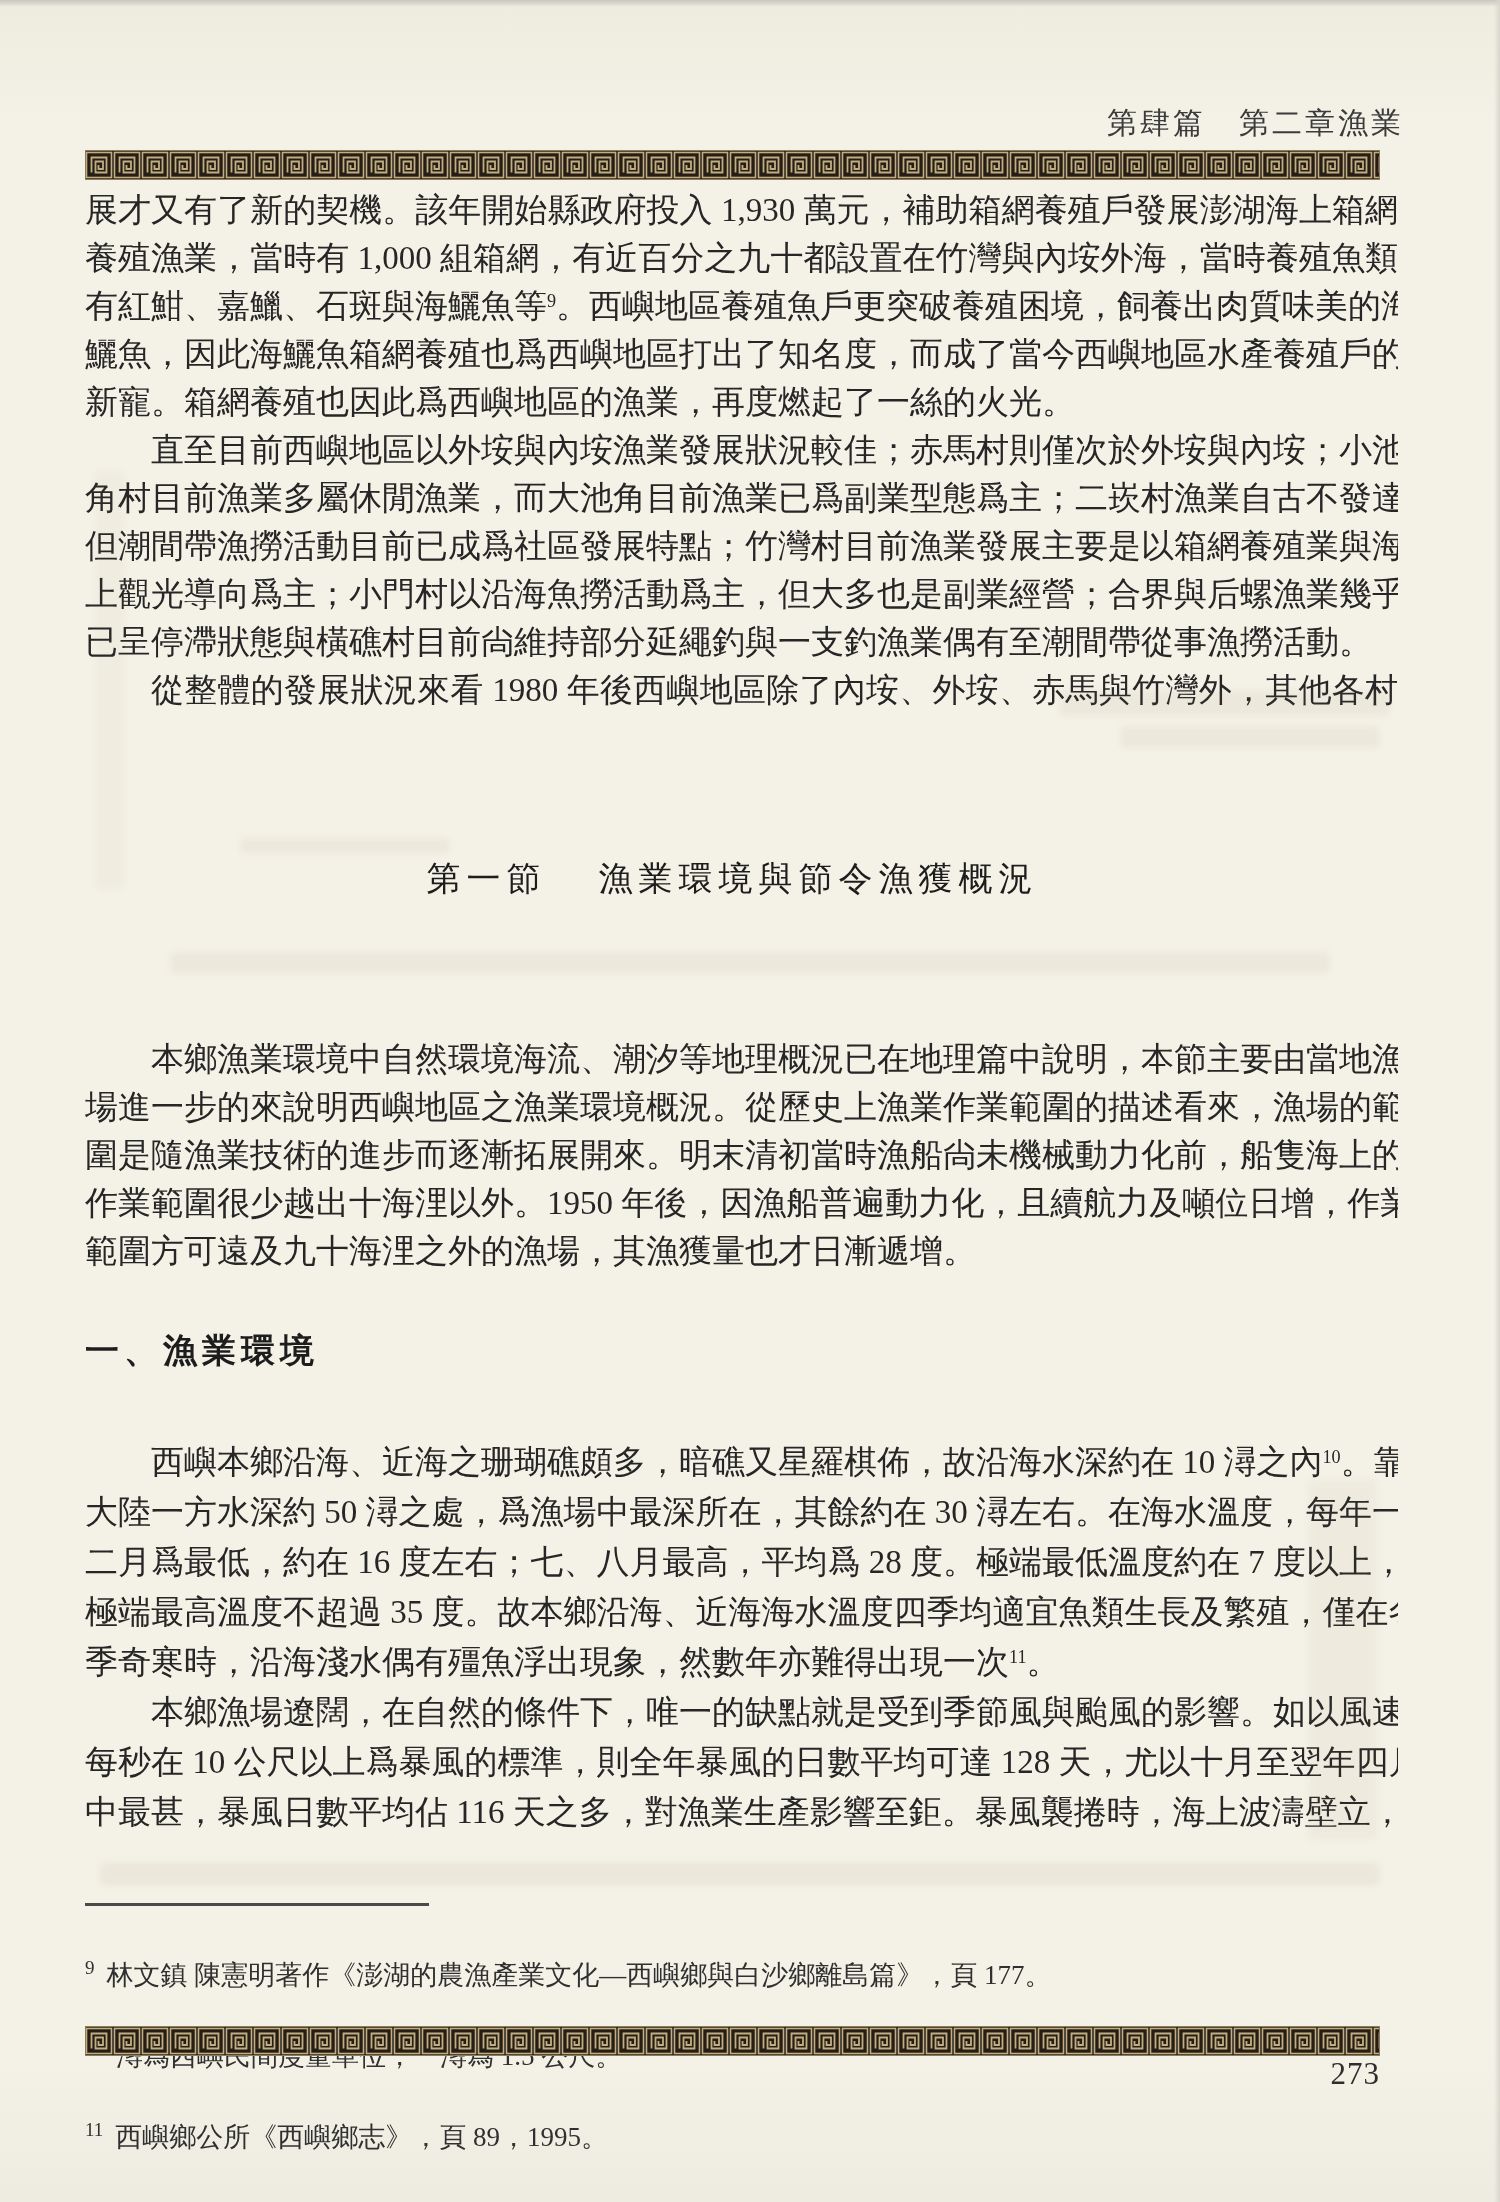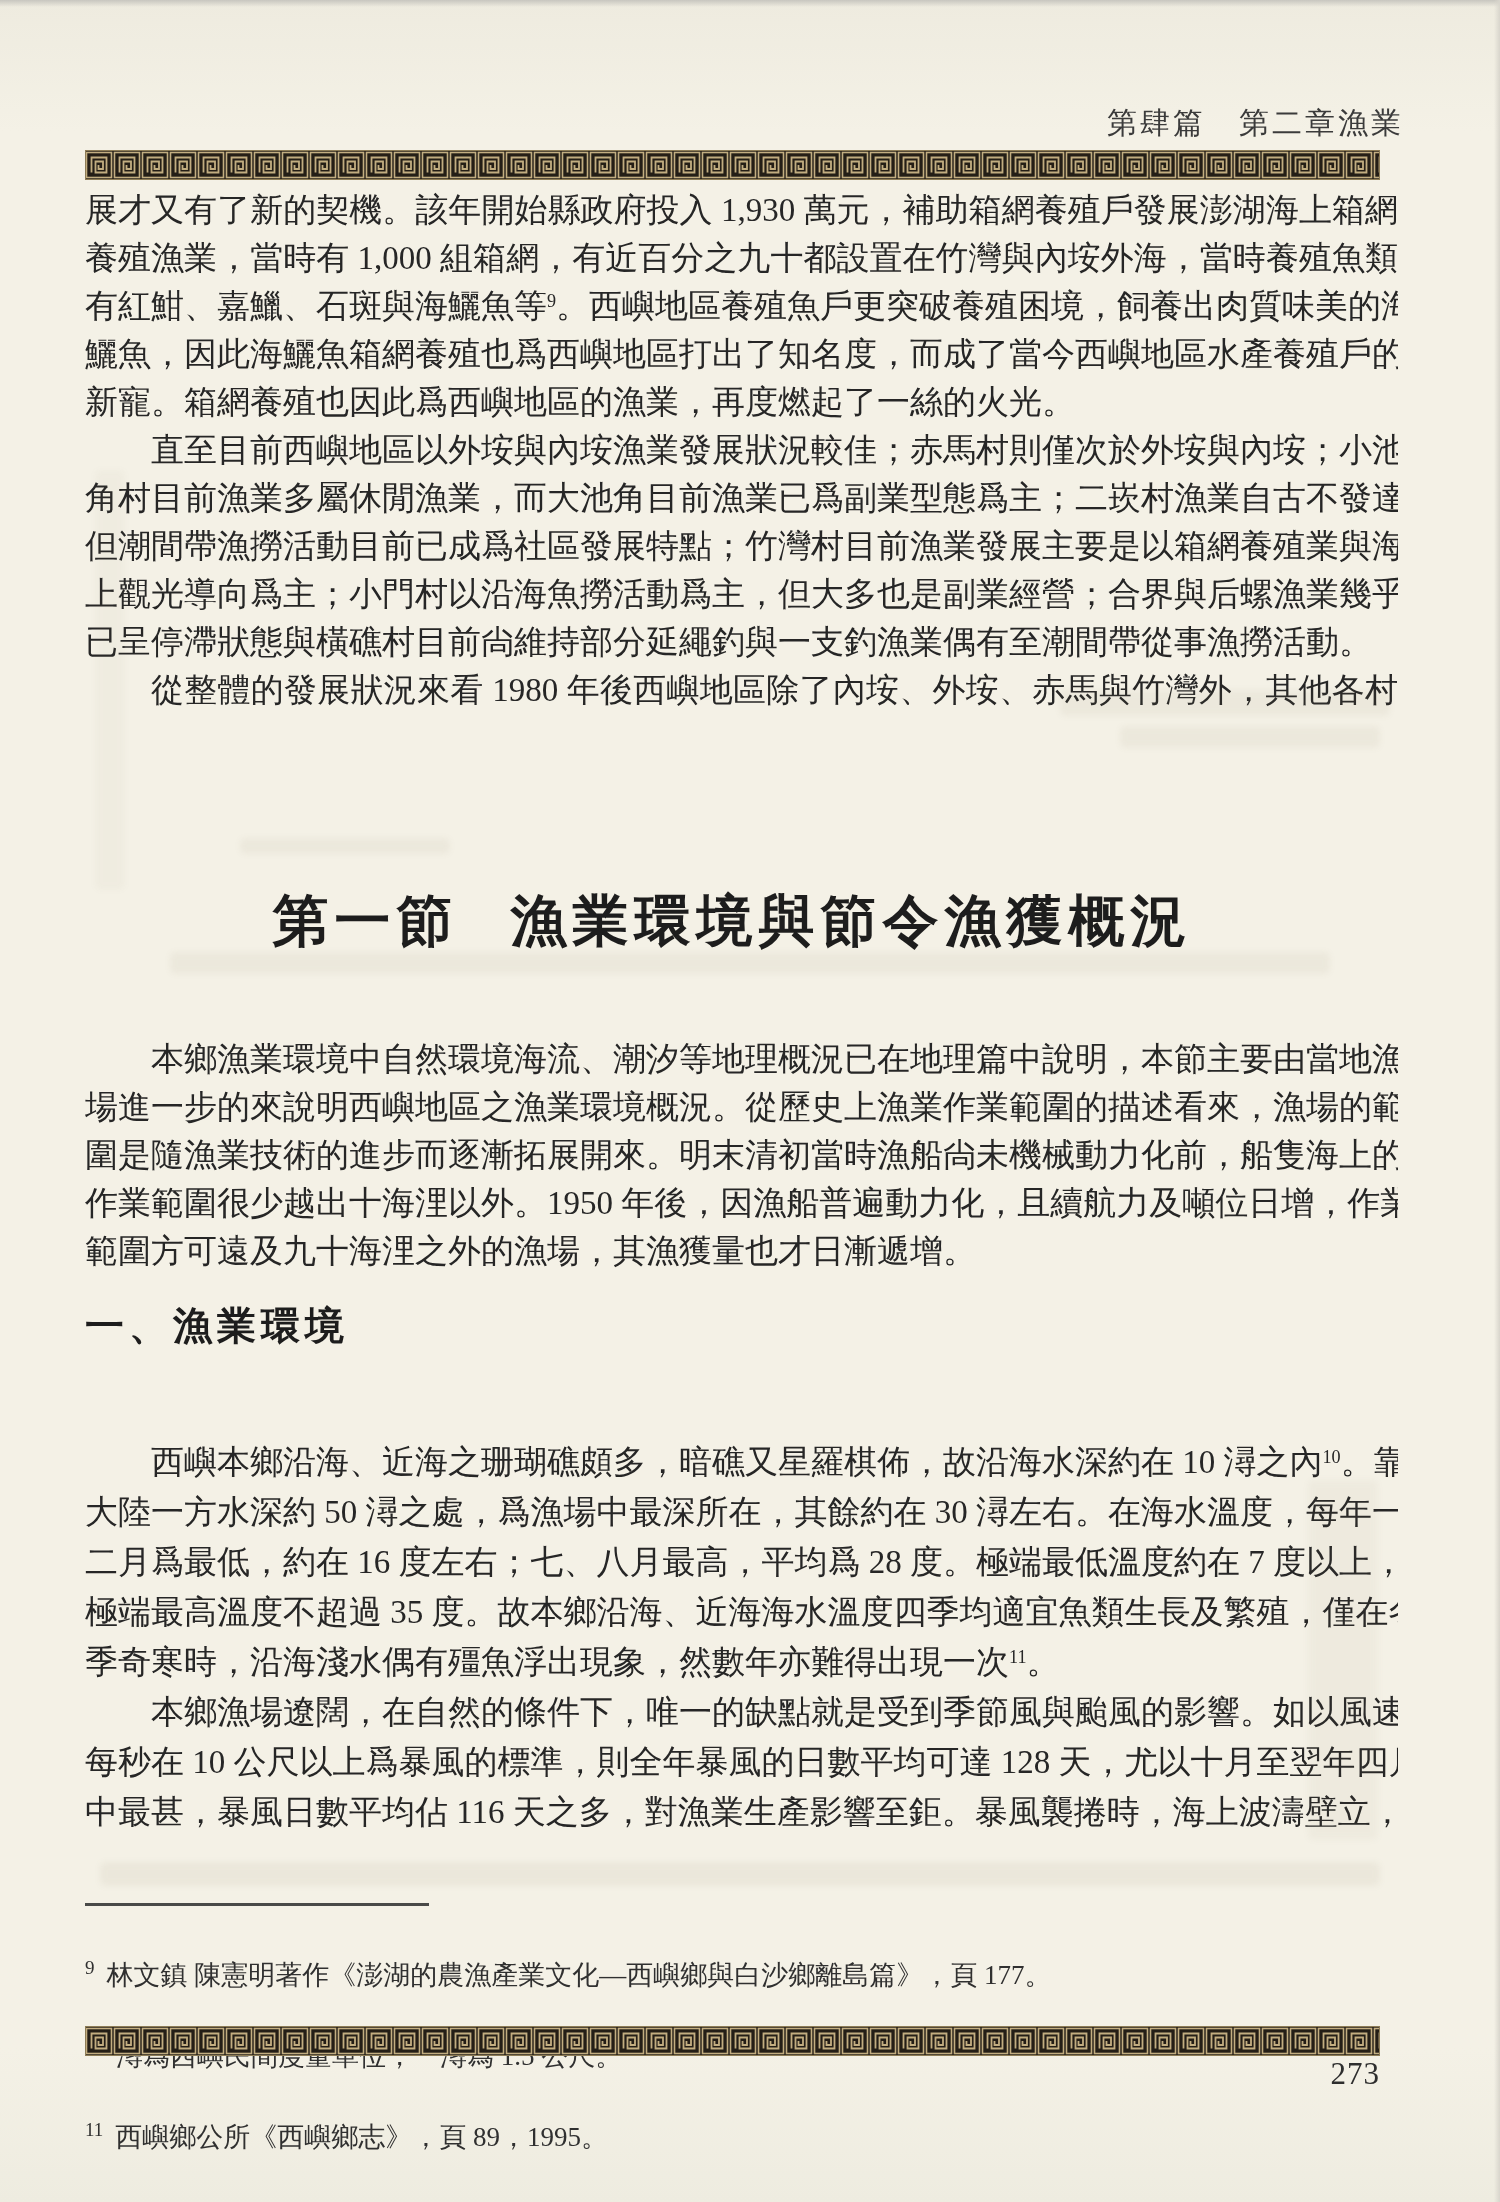--- a/index.html
+++ b/index.html
@@ -32,28 +32,27 @@
     height:48px;line-height:48px;font-size:33px;color:#262626;
     text-align:justify;text-align-last:justify;-moz-text-align-last:justify;
     text-justify:inter-ideograph;overflow:hidden;white-space:nowrap;
   }
   .flow-lower .txt-line{height:50px;line-height:50px;}
   .txt-line.line-end{text-align-last:left;-moz-text-align-last:left;white-space:normal;}
   .txt-line.indent{text-indent:2em;}
   .txt-line sup{font-size:0.55em;line-height:0;position:relative;top:-0.55em;vertical-align:baseline;}
   .section-title{
     position:absolute;top:856px;left:85px;width:1295px;
-    text-align:center;font-size:56px;font-weight:700;color:#1d1d1d;
+    text-align:center;font-size:34px;font-weight:400;color:#1d1d1d;
     letter-spacing:6px;
-    margin-top:28px;
   }
   .section-title .sec-num{margin-right:52px;}
   .subsection-title{
-    position:absolute;top:1299px;left:85px;
-    font-size:39px;font-weight:700;color:#1d1d1d;letter-spacing:5px;
+    position:absolute;top:1328px;left:85px;
+    font-size:34px;font-weight:700;color:#1d1d1d;letter-spacing:5px;
   }
   .footnote-rule{
     position:absolute;top:1903px;left:85px;width:344px;height:3px;background:#4a4a48;
   }
   .footnotes{position:absolute;top:1916px;left:85px;width:1313px;}
   .footnote{height:44px;line-height:44px;font-size:27px;color:#303030;white-space:nowrap;overflow:hidden;margin-top:37px;}
   .footnote .fn-num{
     font-size:19px;position:relative;top:-10px;margin-right:12px;color:#303030;
   }
   .page-number{

